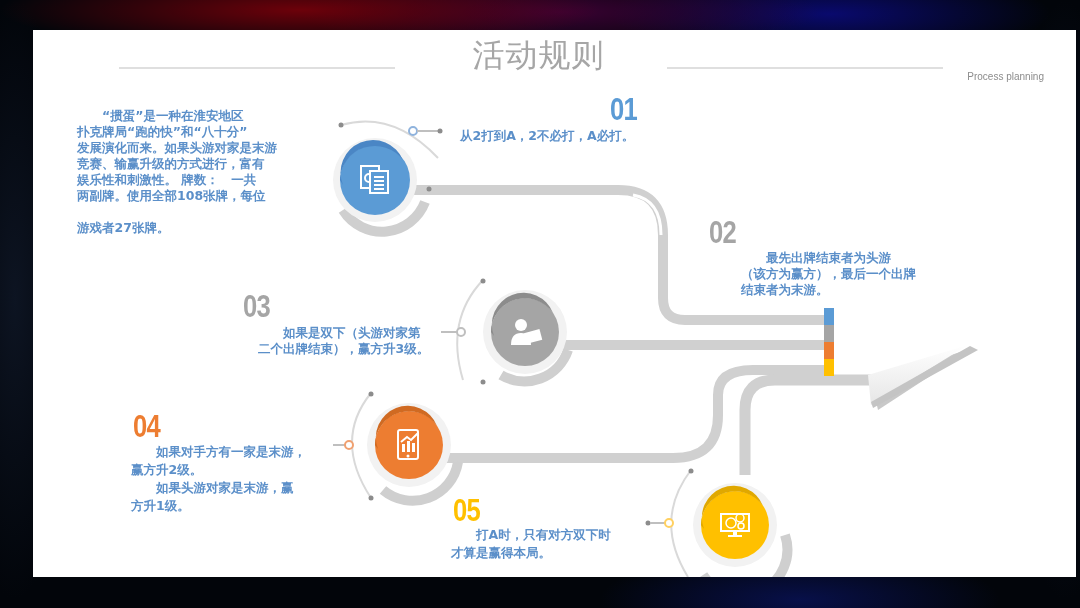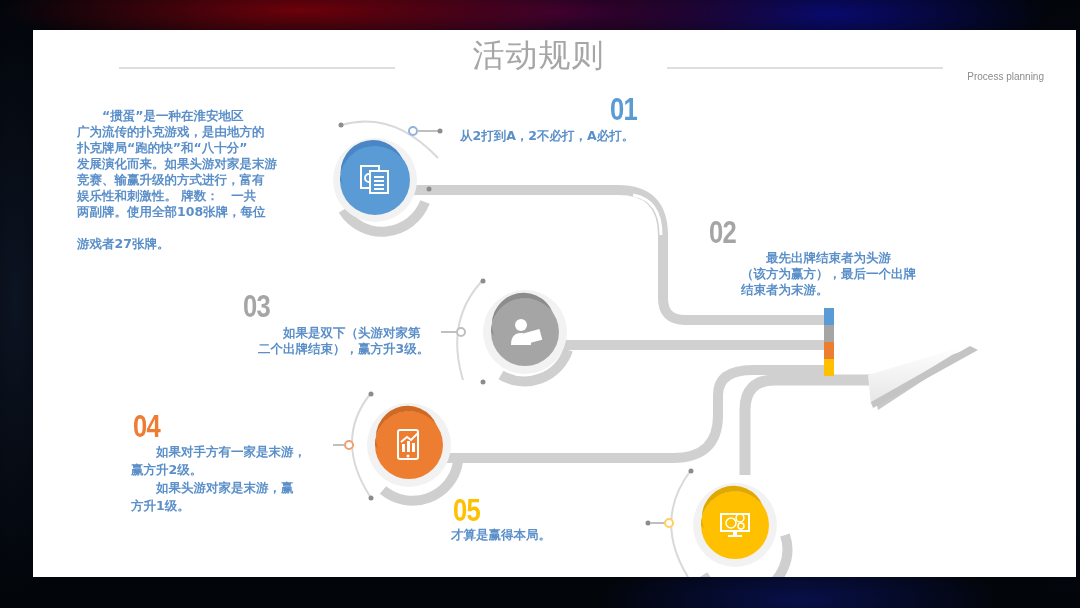--- a/index.html
+++ b/index.html
@@ -101,21 +101,20 @@
     <circle cx="702" cy="495" r="42" fill="#f2f2f2"></circle>
     <circle cx="702" cy="495" r="34" fill="#ffc000"></circle>
     <path d="M 668 495 A 34 34 0 0 1 730 476 A 31 31 0 0 0 671 499 Z" fill="#e0a800"></path>
   </svg>
 
   <div class="abs title">活动规则</div>
   <div class="abs subtitle">Process planning</div>
 
   <div class="abs txt" style="left:44px;top:78px;width:210px;">
     <div>　　“掼蛋”是一种在淮安地区</div>
-    <div>广为流传的扑克游戏，是由地方的</div>
     <div>扑克牌局“跑的快”和“八十分”</div>
     <div>发展演化而来。如果头游对家是末游</div>
     <div>竞赛、输赢升级的方式进行，富有</div>
     <div>娱乐性和刺激性。 牌数：　一共</div>
     <div>两副牌。使用全部108张牌，每位</div>
     <div style="margin-top:16px;">游戏者27张牌。</div>
   </div>
 
   <div class="abs" style="left:325px;top:134px;width:34px;height:32px;">
     <svg width="34" height="32" viewBox="0 0 34 32">
@@ -177,16 +176,17 @@
   <div class="abs num" style="left:100px;top:378px;color:#ed7d31;">04</div>
   <div class="abs txt" style="left:98px;top:413px;width:215px;line-height:18px;">
     <div>　　如果对手方有一家是末游，</div>
     <div>赢方升2级。</div>
     <div>　　如果头游对家是末游，赢</div>
     <div>方升1级。</div>
   </div>
 
   <div class="abs num" style="left:420px;top:462px;color:#ffc000;">05</div>
   <div class="abs txt" style="left:418px;top:496px;width:210px;line-height:18px;">
+    <div>　　打A时，只有对方双下时</div>
     <div>才算是赢得本局。</div>
   </div>
 
 </div>
 
 </body></html>

